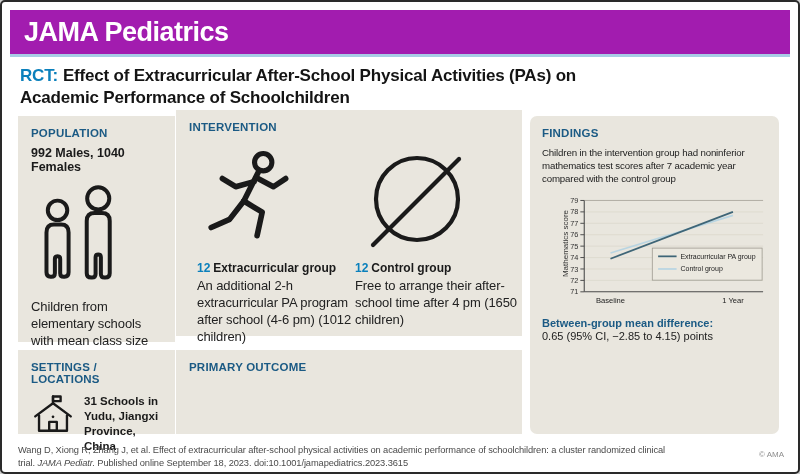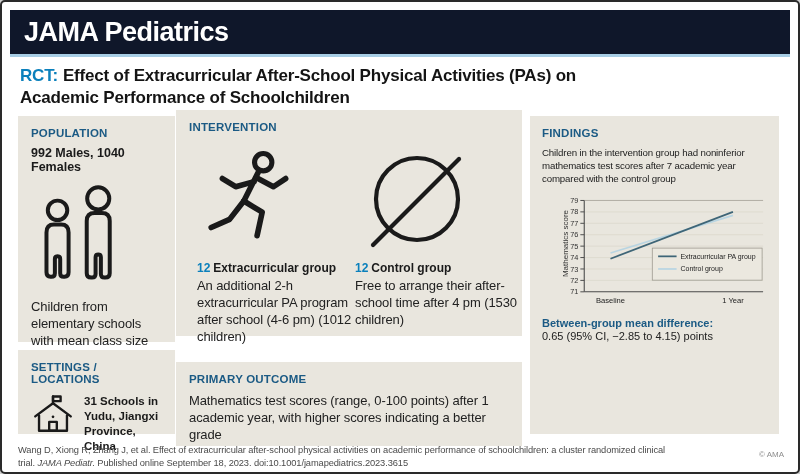--- a/index.html
+++ b/index.html
@@ -1,30 +1,30 @@
 <!DOCTYPE html>
 <html><head>
 <meta charset="utf-8">
 <style>
   html,body{margin:0;padding:0;background:#cfcfcf;}
   .frame{position:relative;width:800px;height:474px;margin:0 auto;background:#fff;
     border:2px solid #2a2a2a;border-radius:5px;box-sizing:border-box;overflow:hidden;
     font-family:"Liberation Sans",sans-serif;color:#1a1a1a;}
-  .masthead{position:absolute;left:8px;top:8px;right:8px;height:44px;background:#0f172a;
+  .masthead{position:absolute;left:8px;top:8px;right:8px;height:44px;background:#a21caf;
     border-bottom:3px solid #a7cde5;display:flex;align-items:center;padding-left:14px;box-sizing:content-box;}
   .masthead .brand{color:#fff;font-size:27px;font-weight:bold;letter-spacing:-0.5px;}
   .title{position:absolute;left:18px;top:63px;width:615px;font-size:17px;font-weight:bold;
     color:#141414;line-height:1.28;letter-spacing:-0.2px;}
   .title .rct{color:#0b80bc;margin-right:5px;}
   .panel{position:absolute;background:#e9e6de;box-sizing:border-box;padding:11px 13px;}
   .p-pop{left:16px;top:114px;width:157px;height:226px;}
   .p-set{left:16px;top:348px;width:157px;height:84px;}
   .p-int{left:174px;top:108px;width:346px;height:226px;}
-  .p-out{left:174px;top:360px;width:346px;height:84px;}
-  .p-fin{left:528px;top:114px;width:249px;height:318px;padding:11px 12px;}
+  .p-out{left:174px;top:348px;width:346px;height:84px;}
+  .p-fin{left:528px;top:114px;width:249px;height:318px;padding:11px 12px;border-radius:7px;}
   .h{color:#1b5a84;font-size:11.5px;font-weight:bold;letter-spacing:0.2px;margin:0 0 7px 0;}
   .stat{font-size:12.5px;font-weight:bold;margin-bottom:4px;}
   .icon-center{text-align:center;margin:8px 0 8px 0;}
   .small{font-size:13px;line-height:1.32;color:#222;letter-spacing:-0.1px;}
   .age{font-size:12px;font-weight:bold;margin-top:9px;}
   .set-row{display:flex;gap:9px;align-items:flex-start;margin-top:5px;}
   .set-text{font-size:11.5px;font-weight:bold;line-height:1.3;padding-top:2px;}
   .int-sub{font-size:12.5px;margin-bottom:2px;}
   .int-sub b{font-weight:bold;}
   .groups{display:flex;margin-left:8px;}
@@ -109,28 +109,27 @@
         <div class="small" style="width:158px">An additional 2-h extracurricular PA program after school (4-6 pm) (1012 children)</div>
       </div>
       <div class="group-b">
         <div class="icon-box" style="padding-left:10px">
           <svg width="100" height="100" viewBox="0 0 100 100" fill="none" stroke="#1a1a1a" stroke-width="4.2" stroke-linecap="round">
             <circle cx="52" cy="47" r="41"></circle>
             <line x1="8" y1="93" x2="94" y2="7"></line>
           </svg>
         </div>
         <div class="g-title"><span class="num">12</span><span>Control group</span></div>
-        <div class="small" style="width:172px">Free to arrange their after-school time after 4 pm (1530 children)</div>
+        <div class="small" style="width:172px">Free to arrange their after-school time after 4 pm (1650 children)</div>
       </div>
     </div>
   </div>
 
   <div class="panel p-out">
     <div class="h">PRIMARY OUTCOME</div>
-    <div class="small" style="width:322px">Mathematics test scores (range, 0-100 points) after 1 academic year, with higher scores indicating a better grade</div>
   </div>
 
   <div class="panel p-fin">
     <div class="h">FINDINGS</div>
     <div class="fin-summary">Children in the intervention group had noninferior mathematics test scores after 7 academic year compared with the control group</div>
     <div class="chart-wrap">
       <div class="ylab">Mathematics score</div>
       <svg width="208" height="120" viewBox="0 0 214 122">
         <g>
             <line x1="27" y1="91.25" x2="211" y2="91.25" stroke="#ddd9ce" stroke-width="0.9"></line>

